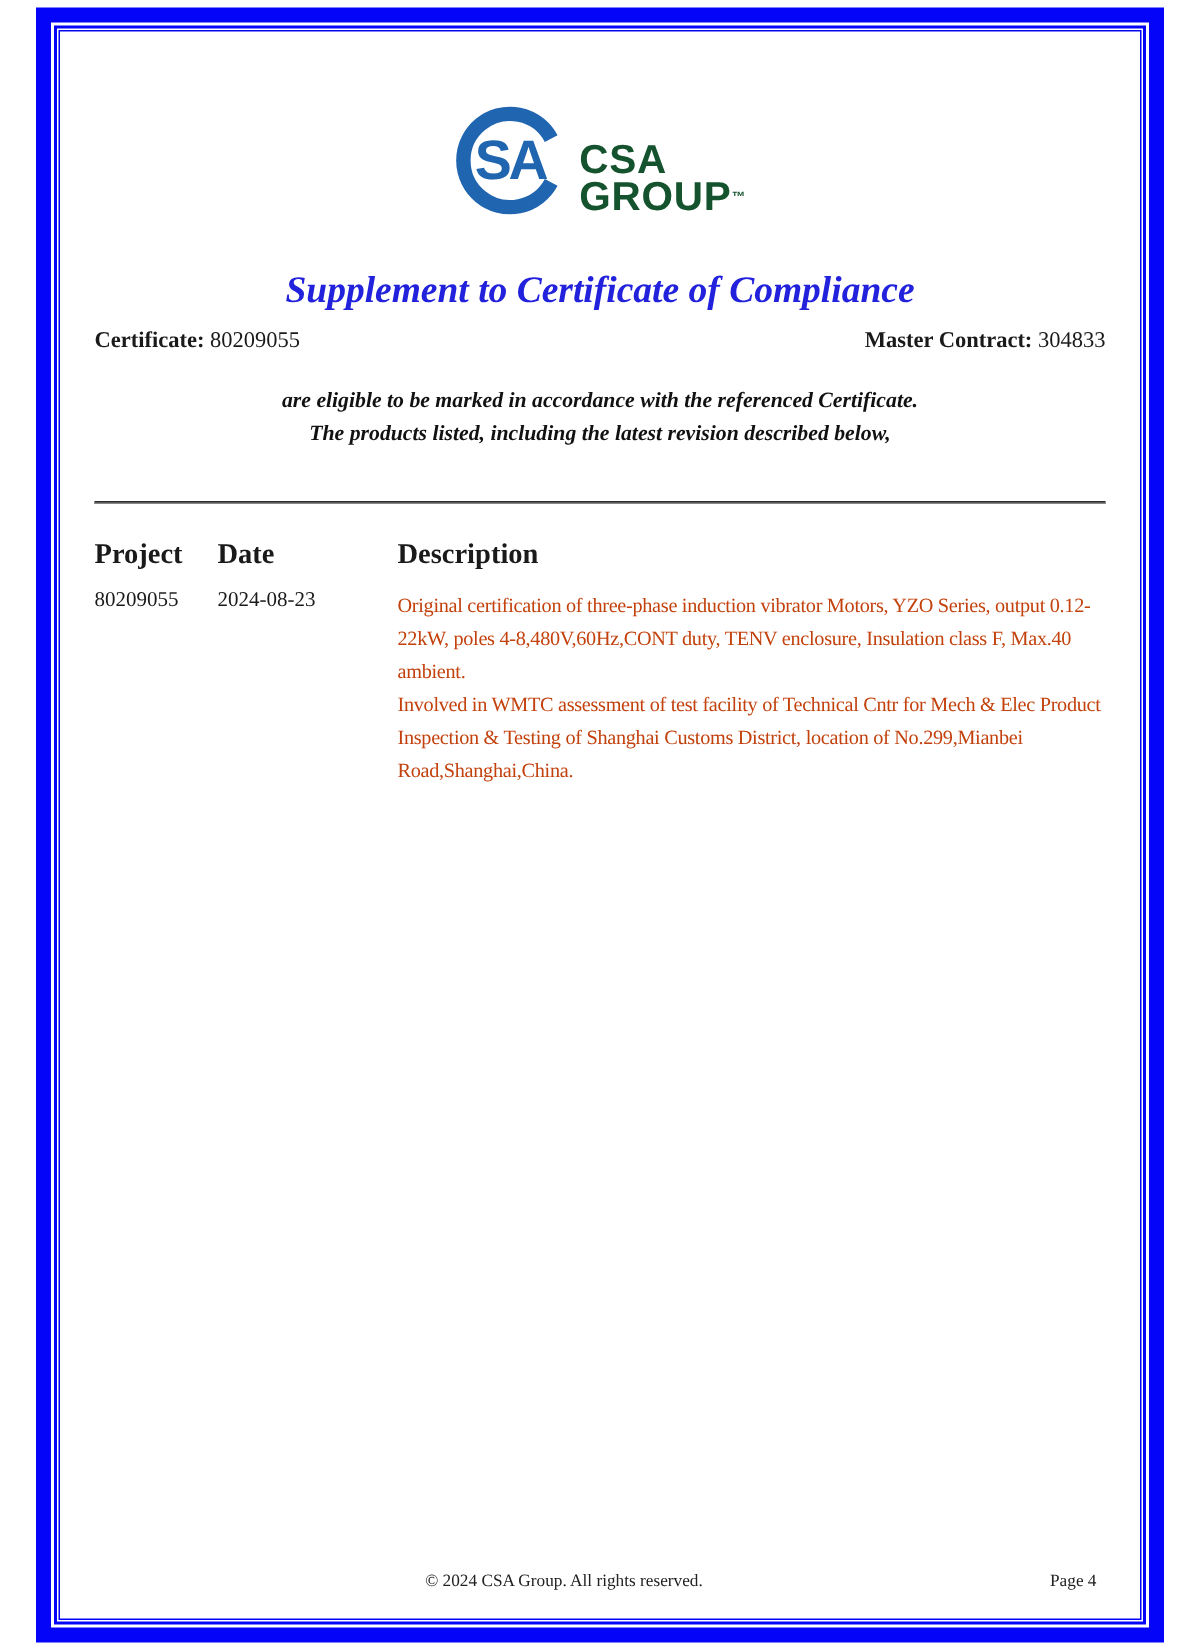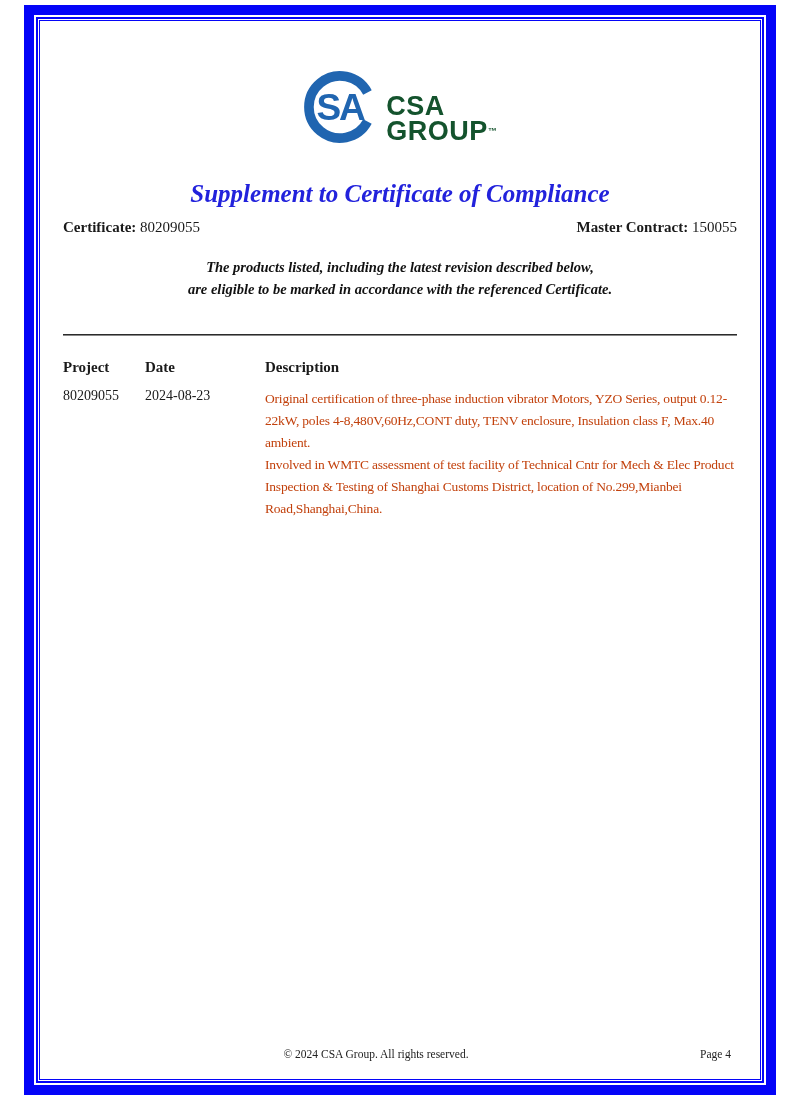--- a/index.html
+++ b/index.html
@@ -68,21 +68,21 @@
     background:#2b2b2b; border-bottom:1px solid #888;
   }
 
   
   .history{
     position:absolute; top:359px; left:0; right:0;
     display:grid; grid-template-columns:82px 120px 1fr;
     column-gap:0; row-gap:6px;
     font-size:14px;
   }
-  .history .hdr{ font-weight:bold; font-size:15px; padding-bottom:6px; }
+  .history .hdr{ font-weight:bold; font-size:19px; padding-bottom:6px; }
   .cell{ vertical-align:top; }
   .desc p{
     font-size:13.5px; line-height:22px; letter-spacing:-0.2px;
     color:#c2410c;
   }
 
   
   .footer{
     position:absolute; top:1048px; left:0; right:0;
     font-size:11.5px; color:#222;
@@ -118,27 +118,27 @@
 
   <div class="doc-title">Supplement to Certificate of Compliance</div>
 
   <div class="meta-row">
     <div>
       <b>Certificate:</b>
       <span>80209055</span>
     </div>
     <div>
       <b>Master Contract:</b>
-      <span>150055</span>
+      <span>304833</span>
     </div>
   </div>
 
   <div class="notice">
+    <div>are eligible to be marked in accordance with the referenced Certificate.</div>
     <div>The products listed, including the latest revision described below,</div>
-    <div>are eligible to be marked in accordance with the referenced Certificate.</div>
   </div>
 
   <div class="rule"></div>
 
   <div class="history">
     <div class="hdr">Project</div>
     <div class="hdr">Date</div>
     <div class="hdr">Description</div>
 
     <div class="cell">80209055</div>

